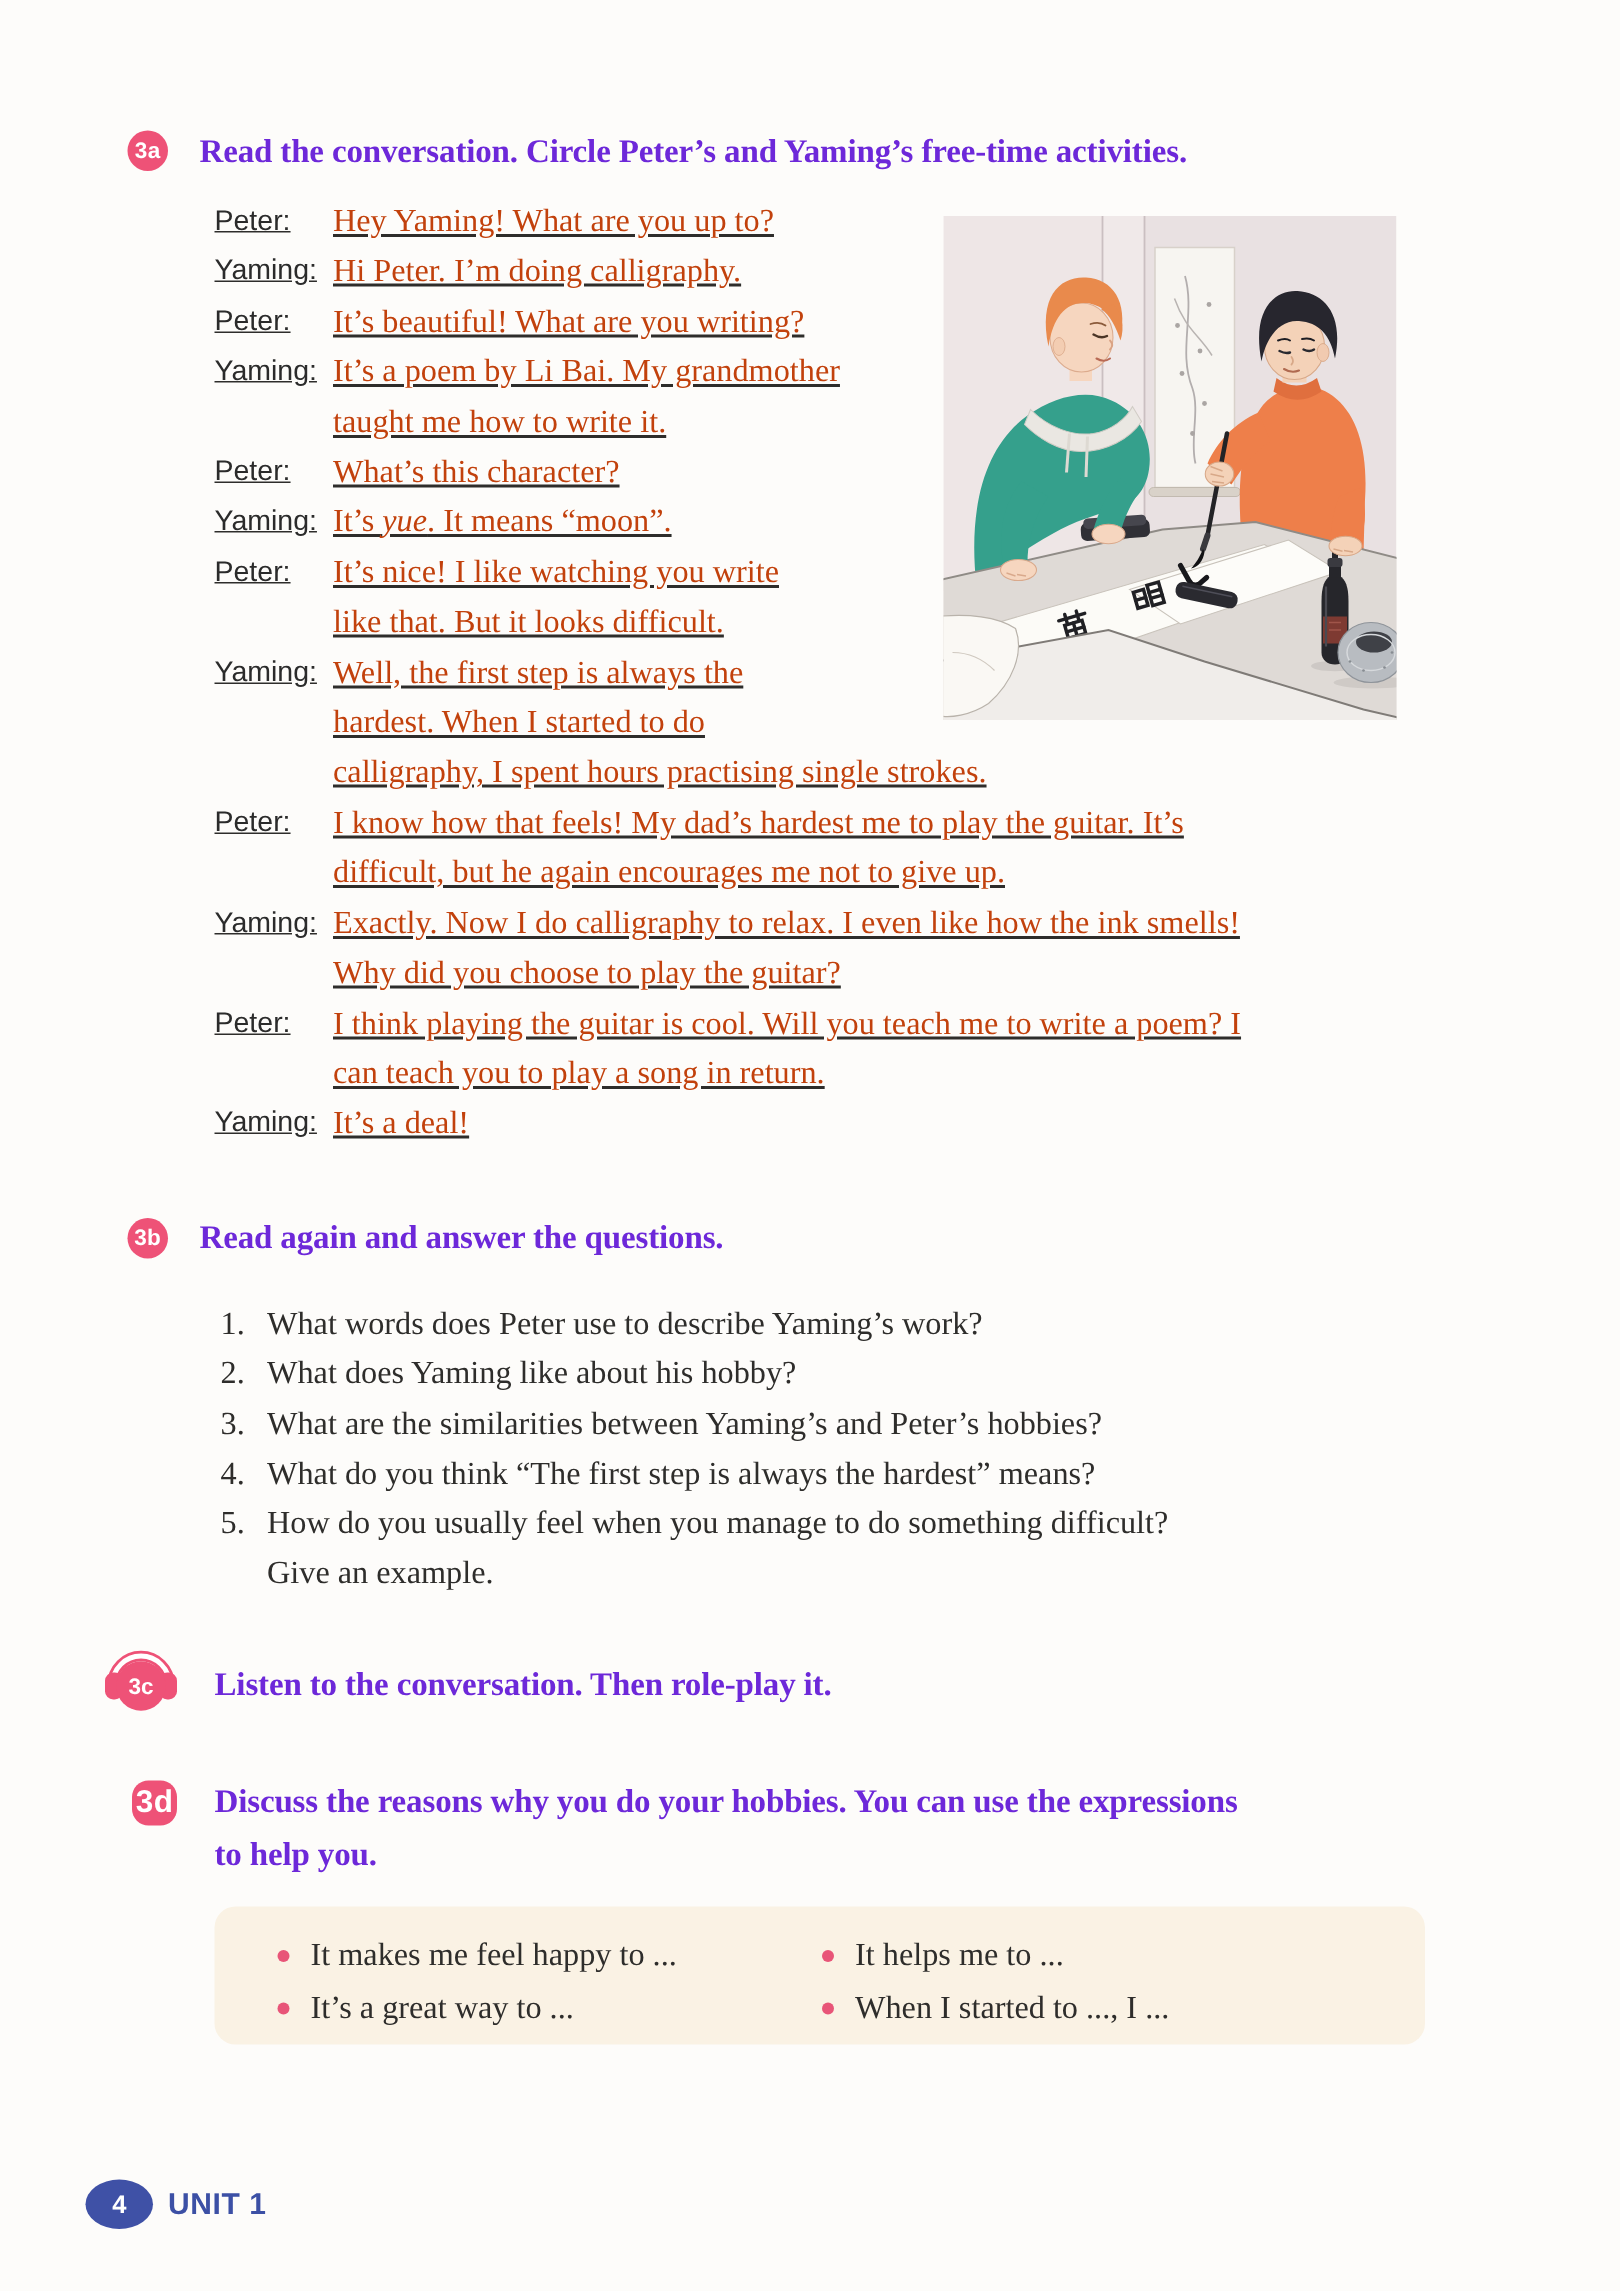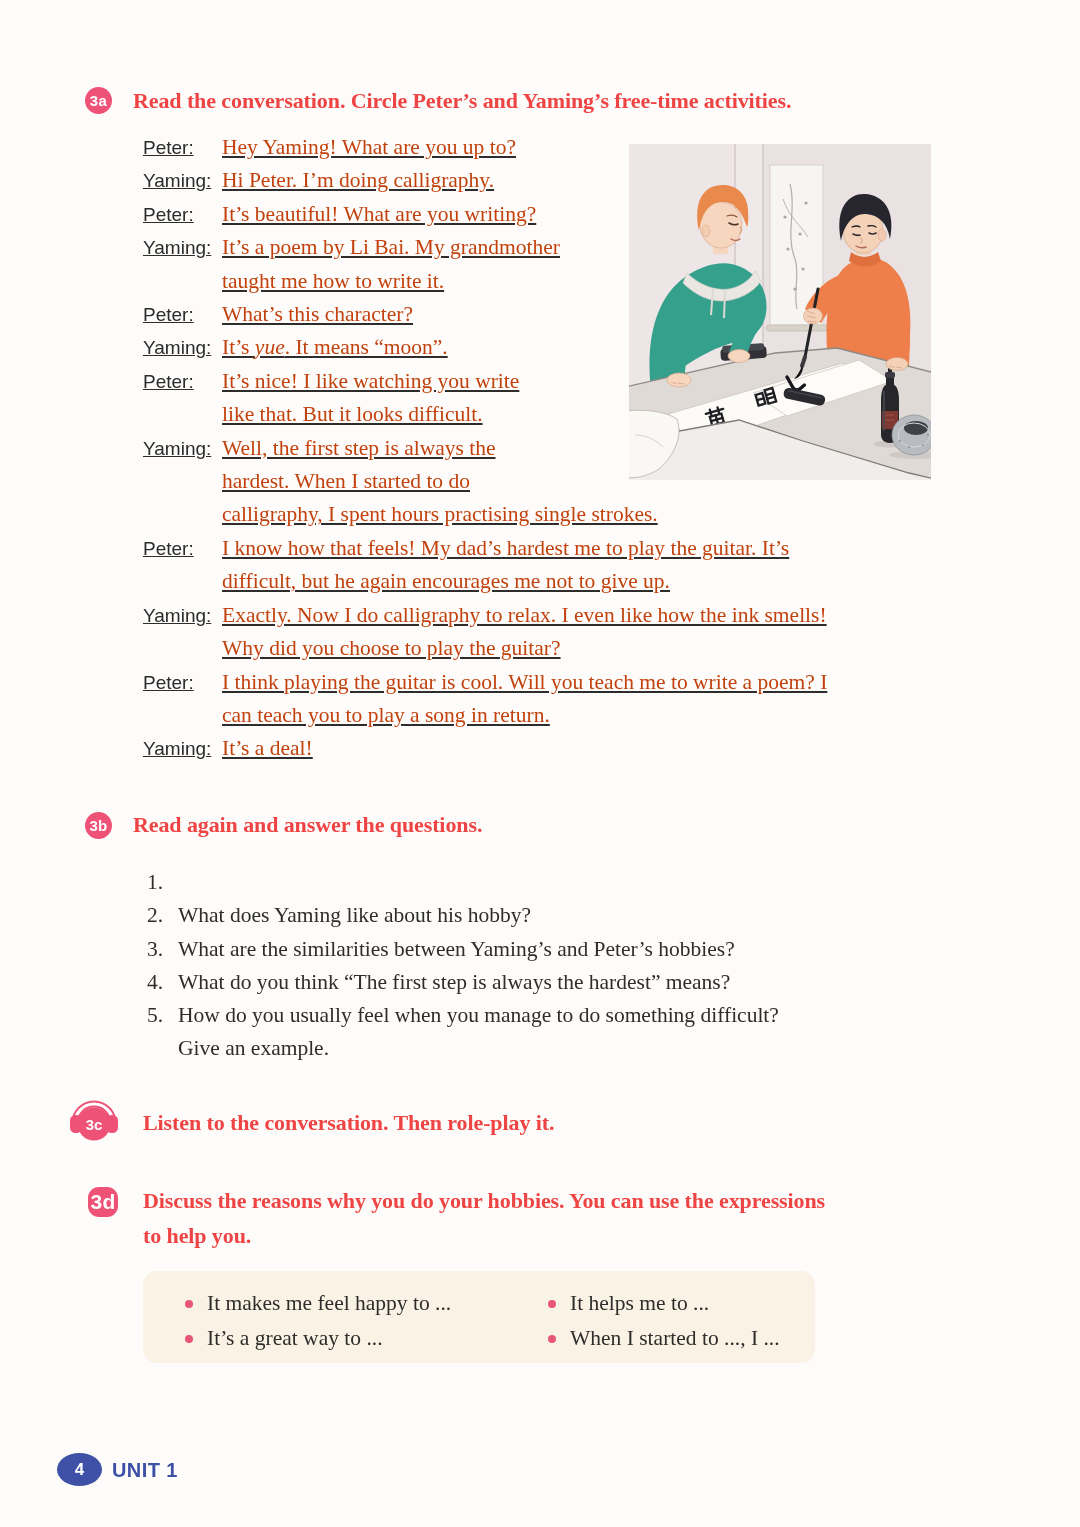--- a/index.html
+++ b/index.html
@@ -5,21 +5,21 @@
   html,body{margin:0;padding:0;background:#fdfcfa;}
   .page{position:relative;width:1080px;height:1527px;background:#fdfcfa;overflow:hidden;color:#2e2d2b;}
 
   .badge{position:absolute;width:27px;height:27px;border-radius:50%;background:#ee5277;color:#fff;
          font:bold 15px/27px "Liberation Sans","DejaVu Sans",sans-serif;text-align:center;letter-spacing:.3px;}
   #badge-a{left:85px;top:87px;}
   #badge-b{left:85px;top:812px;}
   #badge-d{left:88px;top:1187px;width:30px;height:30px;border-radius:11px;line-height:30px;font-size:21px;}
   #hp-badge{position:absolute;left:70px;top:1089px;}
 
-  .heading{position:absolute;font:bold 22px/30px "Liberation Serif","DejaVu Serif",serif;color:#ef4444;
+  .heading{position:absolute;font:bold 22px/30px "Liberation Serif","DejaVu Serif",serif;color:#6d28d9;
            white-space:nowrap;letter-spacing:-.1px;}
   #heading-a{left:133px;top:86px;}
   #heading-b{left:133px;top:810px;}
   #heading-c{left:143px;top:1108px;}
   #heading-d{left:143px;top:1184px;line-height:34.5px;}
   #heading-d span{display:block;white-space:nowrap;}
 
   .conversation{position:absolute;left:143px;top:131px;}
   .cv-row{display:flex;text-decoration:underline;}
   .cv-speaker{flex:0 0 79px;font:19px/33.4px "Liberation Sans","DejaVu Sans",sans-serif;color:#2b2b2b;}
@@ -27,21 +27,21 @@
   .cv-text i{font-style:italic;}
 
   .illustration{position:absolute;left:625px;top:139px;width:310px;height:346px;}
 
   .questions{position:absolute;left:147px;top:866px;}
   .q-row{display:flex;}
   .q-num{flex:0 0 31px;font:21.5px/33.3px "Liberation Serif","DejaVu Serif",serif;}
   .q-text{font:21.5px/33.3px "Liberation Serif","DejaVu Serif",serif;white-space:nowrap;}
   .q-line2{display:block;white-space:nowrap;}
 
-  .expr-box{position:absolute;left:143px;top:1271px;width:672px;height:92px;background:#faf2e4;border-radius:14px;
+  .expr-box{position:absolute;left:143px;top:1271px;width:807px;height:92px;background:#faf2e4;border-radius:14px;
             display:grid;grid-template-columns:363px 1fr;align-content:start;padding:15px 0 0 42px;box-sizing:border-box;}
   .expr-item{font:21.5px/35px "Liberation Serif","DejaVu Serif",serif;white-space:nowrap;}
   .expr-bullet{display:inline-block;width:8px;height:8px;border-radius:50%;background:#e85578;margin-right:14px;vertical-align:2px;}
 
   .footer-oval{position:absolute;left:57px;top:1453px;width:45px;height:33px;border-radius:50%;background:#3f51a6;
                color:#fff;font:bold 17px/33px "Liberation Sans","DejaVu Sans",sans-serif;text-align:center;}
   .unit-label{position:absolute;left:112px;top:1457px;font:bold 20px/26px "Liberation Sans","DejaVu Sans",sans-serif;
               color:#3c50a5;letter-spacing:.4px;white-space:nowrap;}
 </style>
 </head>
@@ -287,20 +287,21 @@
       </g>
     </svg>
   </div>
 
   <div class="badge" id="badge-b">3b</div>
   <div class="heading" id="heading-b">Read again and answer the questions.</div>
 
   <div class="questions">
     <div class="q-row">
         <span class="q-num">1.</span>
+        <span class="q-text">What words does Peter use to describe Yaming’s work?</span>
       </div>
     <div class="q-row">
         <span class="q-num">2.</span>
         <span class="q-text">What does Yaming like about his hobby?</span>
       </div>
     <div class="q-row">
         <span class="q-num">3.</span>
         <span class="q-text">What are the similarities between Yaming’s and Peter’s hobbies?</span>
       </div>
     <div class="q-row">

